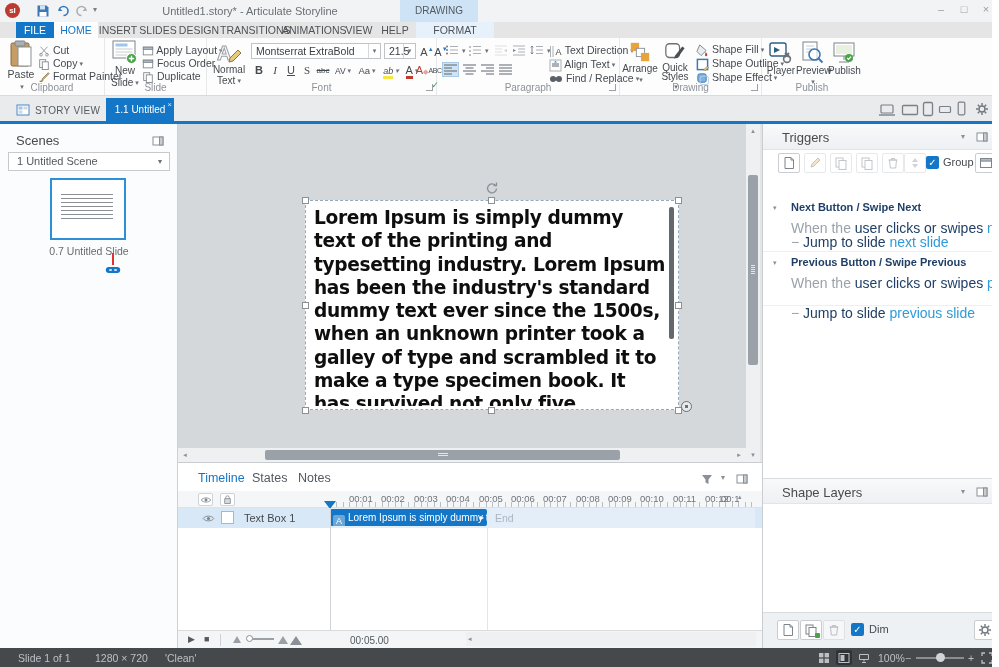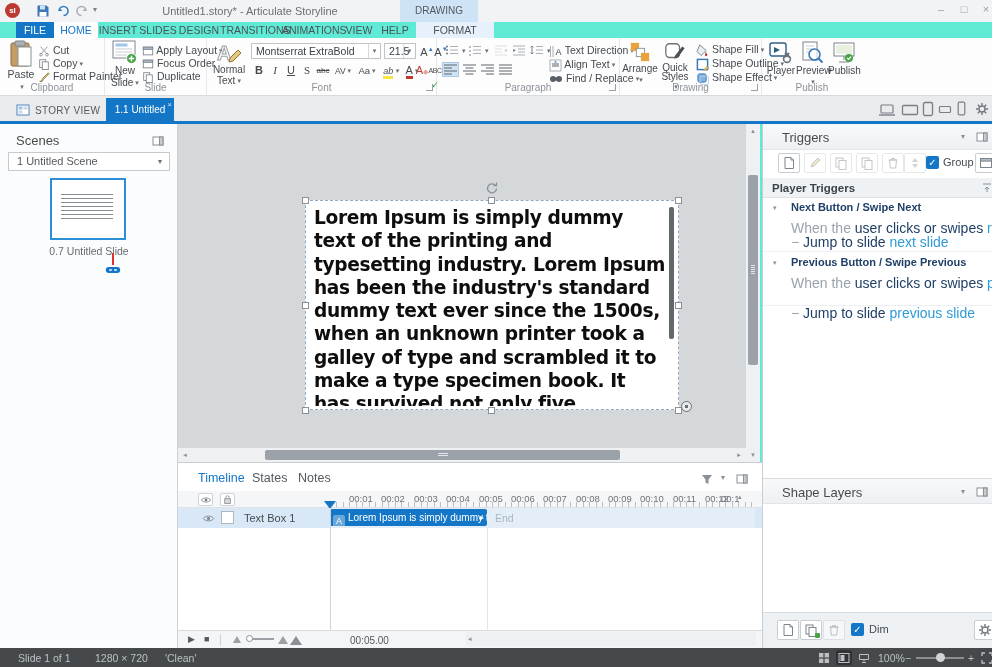--- a/index.html
+++ b/index.html
@@ -1,16 +1,16 @@
 <!DOCTYPE html>
 <html><head>
 <meta charset="utf-8">
 <style>
   html,body{margin:0;padding:0}
-  #app{position:relative;width:992px;height:667px;background:#5eead4;font-family:"Liberation Sans",sans-serif;overflow:hidden;color:#454a4f}
+  #app{position:relative;width:992px;height:667px;background:#e5e5e5;font-family:"Liberation Sans",sans-serif;overflow:hidden;color:#454a4f}
   .p{position:absolute}
   .dd{font-size:7px;color:#6a7076;margin-left:2px;vertical-align:1px}
   .ic{display:inline-block;vertical-align:middle}
   svg{display:block}
   
   #titlebar{left:0;top:0;width:999px;height:22px;background:#f2f3f4}
   .wbtn{font-size:11px;color:#9aa0a6;width:18px;text-align:center;top:3px}
   #tabrow{left:16px;top:22px;width:999px;height:16px}
   .rtab{top:0;height:16px;line-height:16px;text-align:center;font-size:10.5px;color:#4d5257}
   
@@ -665,28 +665,20 @@
           </svg>
         </span>
       <span class="chk" style="left:163px;top:6px">✓</span>
       <span class="p" style="left:180px;top:6px;font-size:11px;color:#454a4f">Group</span>
       <span class="tbtn" style="left:212px;top:3px">
           <svg width="14" height="12">
             <use href="#s-window"></use>
           </svg>
         </span>
     </div>
-    <div class="secbar" style="top:54px">
-      <span class="p" style="left:9px;top:4px;font-size:11.5px;font-weight:bold;color:#3c4248">Player Triggers</span>
-      <span class="p ic" style="left:218px;top:4px">
-          <svg width="12" height="12">
-            <use href="#s-collapse"></use>
-          </svg>
-        </span>
-    </div>
 
     <span class="p" style="left:10px;top:80px;font-size:7px;color:#8a9096">▾</span>
     <div class="p t-title" style="left:28px;top:77px">Next Button / Swipe Next</div>
     <div class="trow" style="left:28px;top:96px"><span class="t-gray">When the</span> <span class="t-navy">user clicks or swipes</span> <span class="t-link">next</span></div>
     <div class="trow" style="left:28px;top:110px"><span class="t-gray">−</span> <span class="t-navy">Jump to slide</span> <span class="t-link">next slide</span></div>
     <div class="hr" style="top:127px"></div>
 
     <span class="p" style="left:10px;top:135px;font-size:7px;color:#8a9096">▾</span>
     <div class="p t-title" style="left:28px;top:132px">Previous Button / Swipe Previous</div>
     <div class="trow" style="left:28px;top:151px"><span class="t-gray">When the</span> <span class="t-navy">user clicks or swipes</span> <span class="t-link">previous</span></div>

